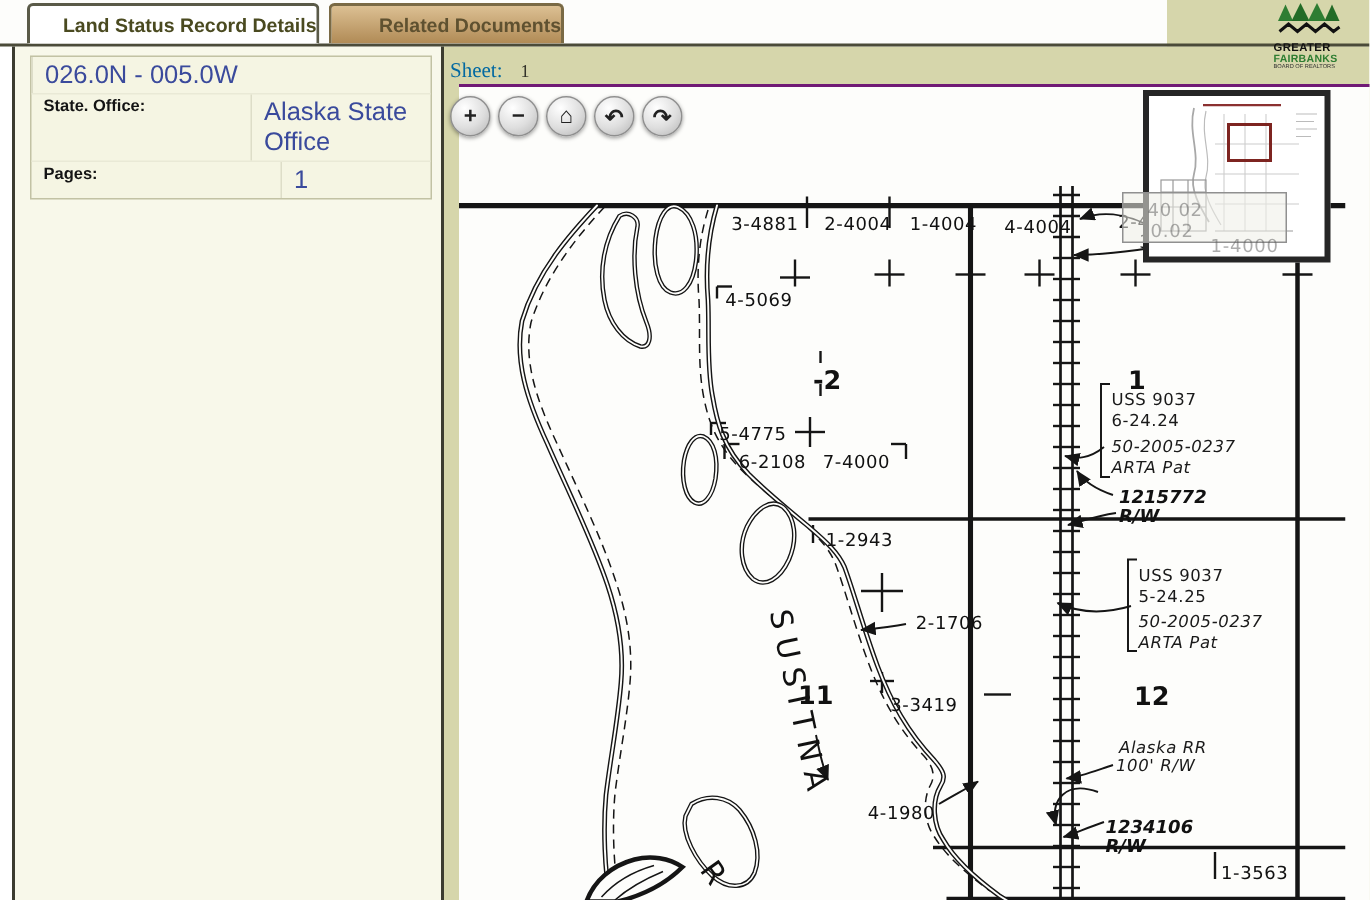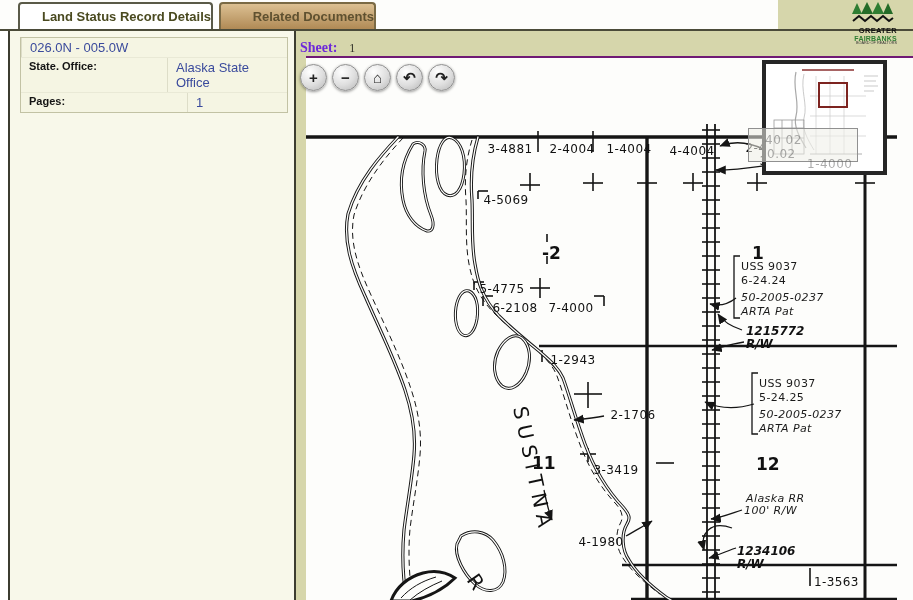--- a/index.html
+++ b/index.html
@@ -18,28 +18,28 @@
   .tab-inactive{left:219px;width:157px;background:linear-gradient(#dcc093,#b08a55);
        border-color:#7a6a45;color:#5f5130;}
 
   
   .left-panel{left:8px;top:31px;width:286px;height:569px;background:#f8f8ea;
        border-left:2px solid #3c3c30;box-sizing:border-box;}
   .det-table{left:10px;top:6px;width:266px;border:1px solid #c2c2a4;background:#f5f5e3;}
   .det-row{display:flex;border-bottom:1px solid #e9e9d6;}
   .det-row:last-child{border-bottom:none;gap:20px;}
   .det-label{width:134px;padding:2px 4px 2px 8px;font-size:11px;font-weight:bold;color:#141414;}
-  .det-value{flex:1;padding:2px 4px 2px 8px;font-size:13px;color:#3a4a9c;
+  .det-value{flex:1;padding:2px 4px 2px 8px;font-size:17px;color:#3a4a9c;
        border-left:1px solid #ddddc8;}
 
   
   .right-bg{left:294px;top:31px;width:619px;height:569px;background:#d6d6ab;
        border-left:2px solid #3c3c30;box-sizing:border-box;}
   .sheet-row{left:300px;top:38px;z-index:2;font-family:"Liberation Serif",serif;}
-  .sheet-label{font-weight:bold;font-size:14px;color:#6d28d9;margin-top:44px;}
+  .sheet-label{font-weight:normal;font-size:14px;color:#0369a1;margin-top:44px;}
   .sheet-num{font-size:12px;color:#33332a;margin-left:8px;}
   .canvas{left:306px;top:56px;width:668px;height:544px;background:#fdfdfb;
        border-top:2px solid #701a75;border-right:1px solid #4a4a3a;box-sizing:border-box;z-index:1;}
   .edge-line{left:890px;top:56px;width:2px;height:544px;background:#7c7c52;z-index:1;}
   .edge-band{left:893px;top:56px;width:11px;height:544px;background:#e3e3c6;z-index:1;}
 
   
   .tbtn{top:64px;width:27px;height:27px;border-radius:50%;z-index:6;cursor:pointer;
        background:radial-gradient(circle at 35% 28%,#ffffff,#dedede 55%,#b5b5b5);
        border:1px solid #8f8f8f;box-shadow:0 1px 3px rgba(0,0,0,.4);
@@ -50,21 +50,21 @@
   .thumb{left:762px;top:60px;width:125px;height:115px;background:#ffffff;
        border:4px solid #262626;box-sizing:border-box;z-index:7;}
   .thumb-view{position:absolute;left:52px;top:18px;width:30px;height:26px;
        border:2px solid #7d2420;box-sizing:border-box;}
   .dragbox{left:748px;top:128px;width:110px;height:34px;z-index:8;
        background:rgba(238,238,232,0.55);border:1px solid #909090;box-sizing:border-box;cursor:move;}
   .ghost{position:absolute;font-size:12px;color:rgba(90,90,90,0.5);
        font-family:"DejaVu Sans",sans-serif;letter-spacing:.5px;white-space:nowrap;}
 
   
-  .logo{left:849px;top:2px;width:48px;height:48px;z-index:9;text-align:right;line-height:1;}
+  .logo{left:849px;top:2px;width:48px;height:48px;z-index:9;text-align:left;line-height:1;}
   .logo-title{font-size:7.5px;font-weight:bold;color:#111;letter-spacing:.3px;}
   .logo-sub{font-size:7px;font-weight:bold;color:#2e7d32;letter-spacing:.2px;}
   .logo-tag{font-size:3.8px;color:#333;}
 
   
   .ml{font-family:"DejaVu Sans",sans-serif;font-size:12px;fill:#111;letter-spacing:.4px;}
   .sec{font-family:"DejaVu Sans",sans-serif;font-size:17px;font-weight:bold;fill:#111;}
   .ann{font-family:"DejaVu Sans",sans-serif;font-size:11px;fill:#1a1a1a;letter-spacing:.4px;}
   .ann-i{font-style:italic;}
   .rw{font-family:"DejaVu Sans",sans-serif;font-size:12px;font-weight:bold;font-style:italic;fill:#111;}

